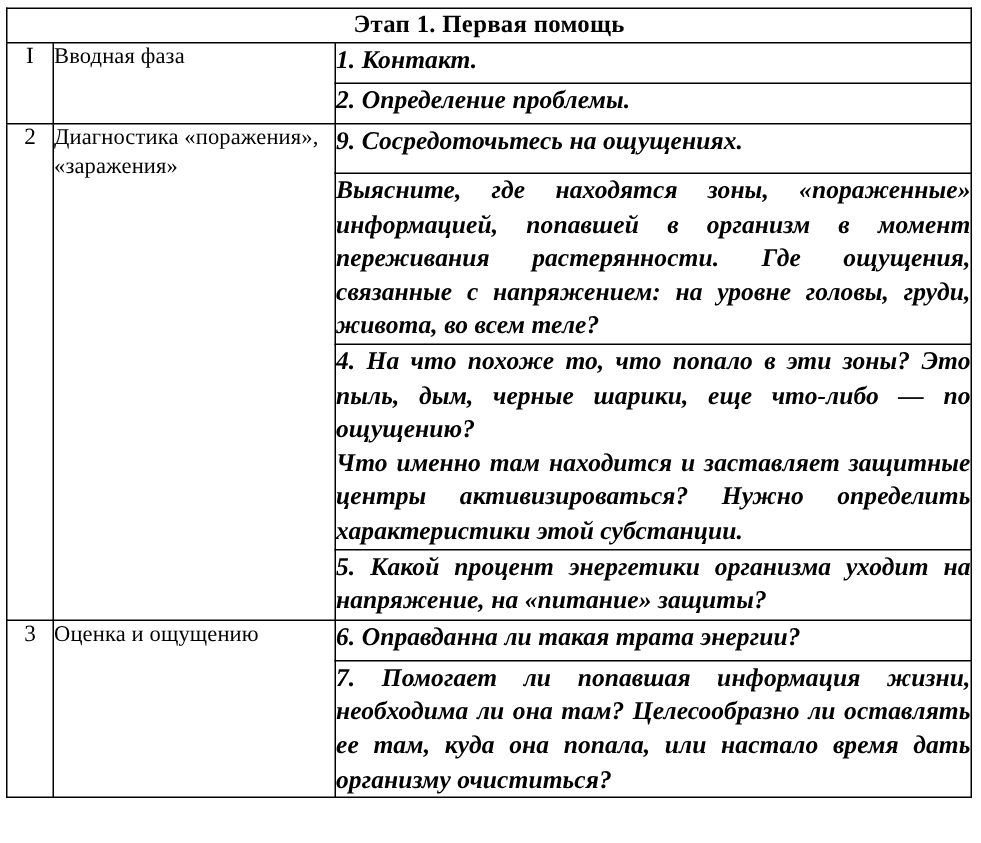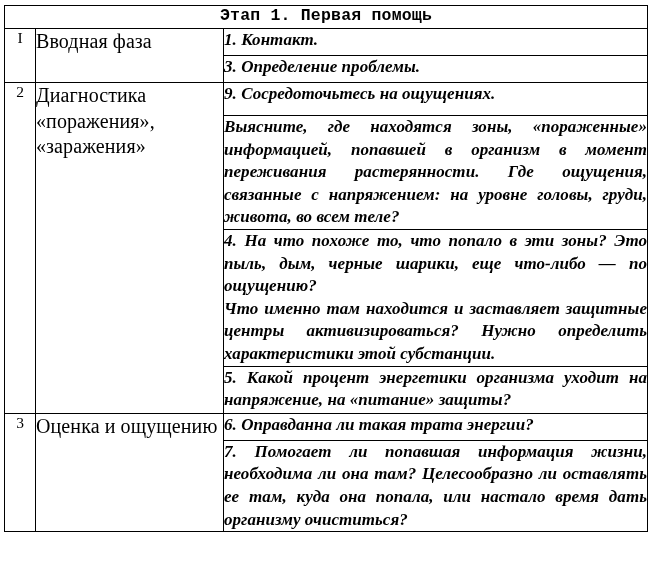--- a/index.html
+++ b/index.html
@@ -46,21 +46,21 @@
 
   .cell-num {
     text-align: center;
     font-size: 15.5px;
     line-height: 1.2;
     padding: 5px 2px 4px 2px;
     font-family: "Liberation Serif", "DejaVu Serif", serif;
   }
 
   .cell-phase {
-    font-size: 20px;
+    font-size: 15px;
     line-height: 1.28;
     padding: 5px 6px 4px 8px;
     font-family: "Liberation Serif", "DejaVu Serif", serif;
     letter-spacing: 0.1px;
   }
 
   .cell-step {
     font-size: 17px;
     line-height: 1.33;
     padding: 5px 8px 5px 8px;
@@ -79,21 +79,21 @@
   .cell-step p + p {
     margin-top: 0px;
   }
 
   .header-cell {
     text-align: center;
     font-weight: bold;
     font-size: 16.5px;
     line-height: 1.2;
     padding: 5px 4px 5px 4px;
-    font-family: Liberation Mono, monospace;
+    font-family: Liberation Serif, serif;
     letter-spacing: 0.2px;
   }
 
   
   .h-header { height: 22px; }
   .h-34     { height: 26px; }
   .h-40     { height: 32px; }
   .h-90     { height: 82px; }
   .h-142    { height: 134px; }
   .h-54     { height: 46px; }
@@ -116,21 +116,21 @@
       <tr>
         <td class="header-cell h-header" colspan="3">Этап 1. Первая помощь</td>
       </tr>
 
       <tr>
         <td class="cell-num h-34" rowspan="2">I</td>
         <td class="cell-phase" rowspan="2">Вводная фаза</td>
         <td class="cell-step h-34">1. Контакт.</td>
       </tr>
       <tr>
-        <td class="cell-step h-34">3. Определение проблемы.</td>
+        <td class="cell-step h-34">2. Определение проблемы.</td>
       </tr>
 
       <tr>
         <td class="cell-num h-40" rowspan="4">2</td>
         <td class="cell-phase" rowspan="4">Диагностика «пораже­ния», «заражения»</td>
         <td class="cell-step h-40">9. Сосредоточьтесь на ощущениях.</td>
       </tr>
       <tr>
         <td class="cell-step h-90">
           <p>Выясните, где находятся зоны, «пораженные» информацией, попавшей в организм в момент переживания растерянности. Где ощущения, связанные с напряжением: на уровне головы, груди, живота, во всем теле?</p>

